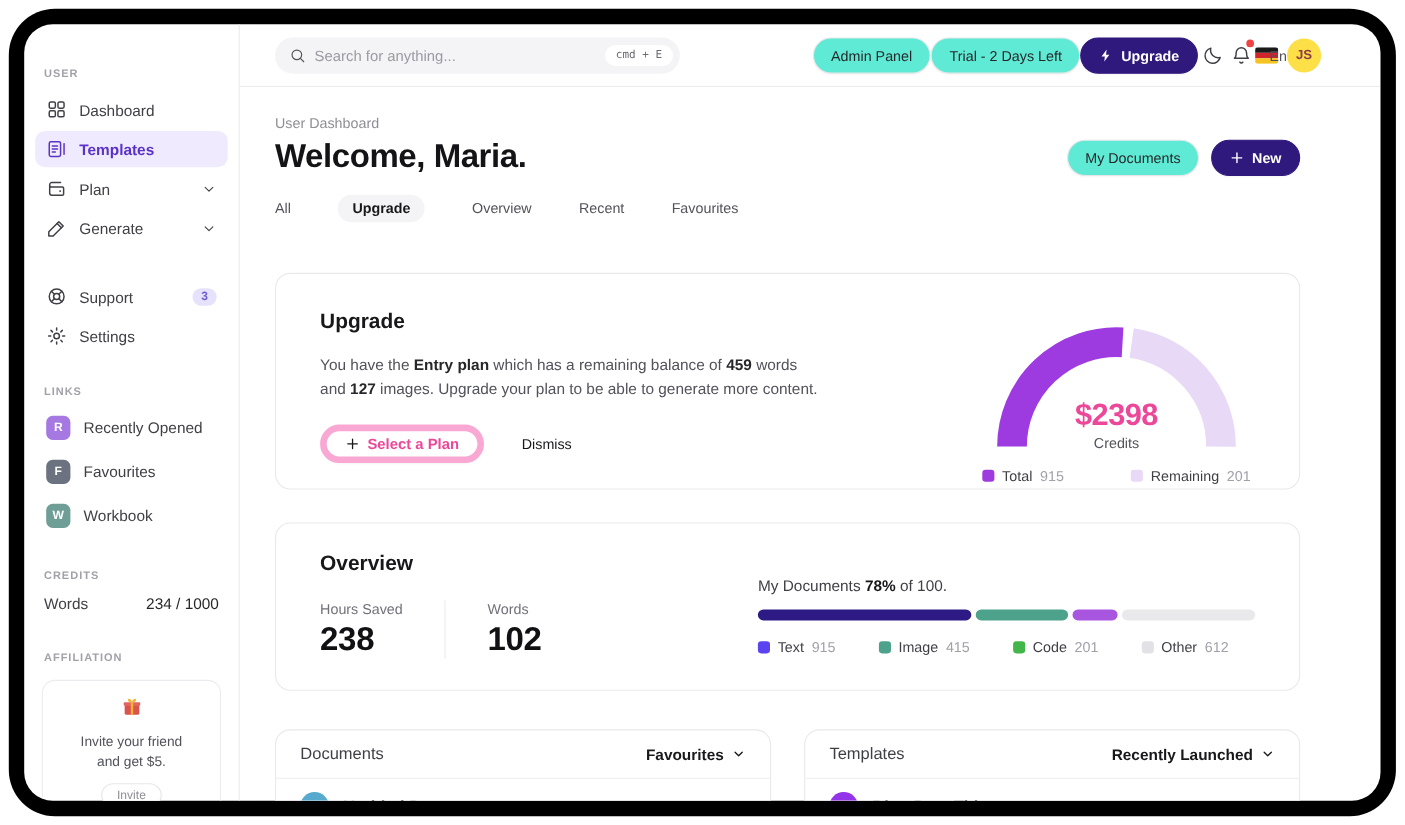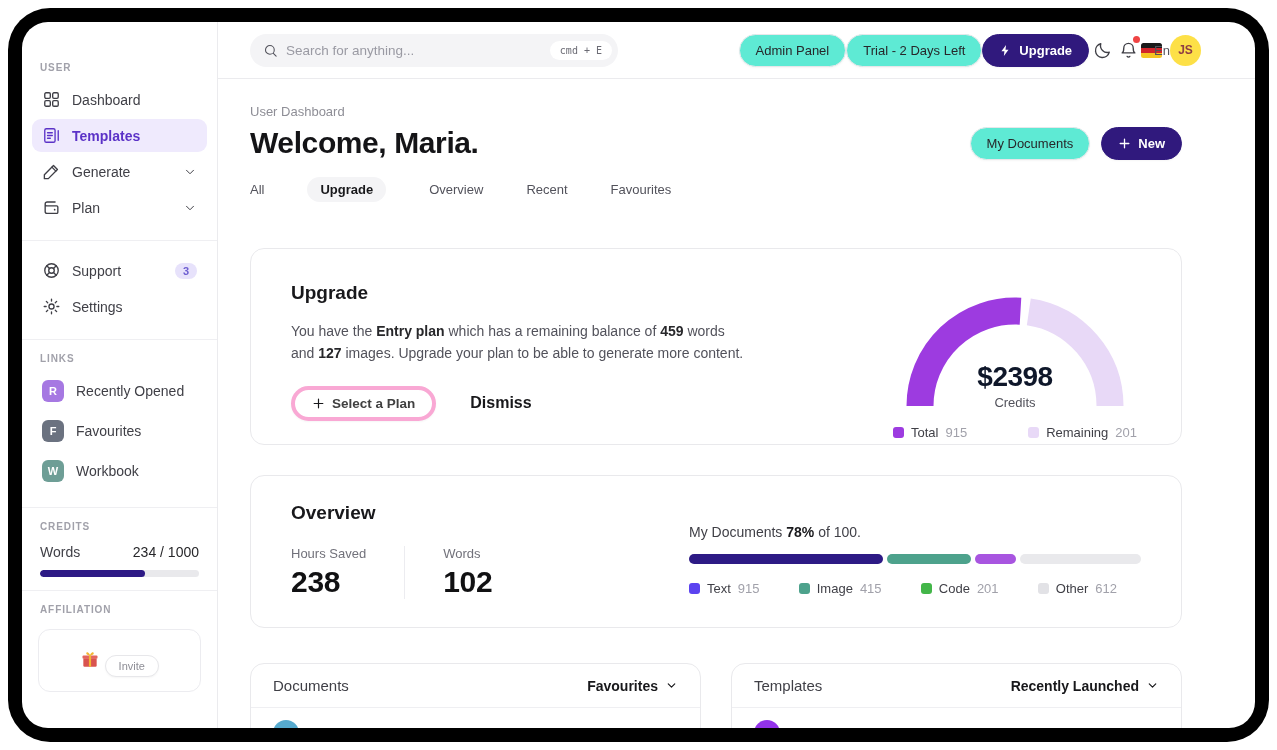--- a/index.html
+++ b/index.html
@@ -54,27 +54,27 @@
   .tabs { display:flex; align-items:center; gap:43px; margin-top:17px; }
   .tab { font-size:13px; color:#52525b; cursor:pointer; padding:5px 0; }
   .tab.active { background:#f4f4f6; border-radius:999px; padding:5px 13px; font-weight:700; color:#18181b; }
 
   .card { border:1px solid #e9e9ec; border-radius:14px; background:#fff; }
   .upgrade-card { margin-top:46px; padding:33px 40px 0; display:flex; justify-content:space-between; height:197px; }
   .card-h2 { font-size:19px; font-weight:700; color:#18181b; }
   .upgrade-body { width:455px; margin-top:17px; font-size:14px; line-height:1.57; color:#52525b; }
   .upgrade-body b { color:#27272a; }
   .upgrade-actions { display:flex; align-items:center; gap:34px; margin-top:21px; }
-  .select-plan { height:35px; display:flex; align-items:center; gap:7px; padding:0 17px; border:4px solid #f9a8d4; border-radius:999px; background:#fff; font-size:13.5px; font-weight:600; color:#404040; cursor:pointer; box-shadow:0 1px 2px rgba(0,0,0,.04); }
-  .dismiss { font-size:16px; font-weight:700; color:#18181b; cursor:pointer; }
+  .select-plan { height:35px; display:flex; align-items:center; gap:7px; padding:0 17px; border:6px solid #f9a8d4; border-radius:999px; background:#fff; font-size:13.5px; font-weight:600; color:#ec4899; cursor:pointer; box-shadow:0 1px 2px rgba(0,0,0,.04); }
+  .dismiss { font-size:13px; font-weight:400; color:#18181b; cursor:pointer; }
 
   .gauge-wrap { width:252px; margin-top:-2px; }
   .gauge-box { position:relative; width:252px; height:130px; }
   .gauge-center { position:absolute; left:0; right:0; bottom:0; text-align:center; }
-  .gauge-value { font-size:28px; font-weight:700; color:#0f172a; letter-spacing:-.5px; }
+  .gauge-value { font-size:28px; font-weight:700; color:#ec4899; letter-spacing:-.5px; }
   .gauge-label { font-size:13px; color:#52525b; margin-top:2px; }
   .gauge-legend { display:flex; justify-content:space-between; padding:0 4px; margin-top:15px; }
   .lg-item { display:flex; align-items:center; gap:7px; font-size:13px; color:#3f3f46; }
   .lg-sq { width:11px; height:11px; border-radius:3px; }
   .lg-val { color:#a1a1aa; }
 
   .overview-card { margin-top:30px; padding:26px 40px 0; height:153px; display:flex; }
   .stats-row { display:flex; margin-top:22px; }
   .stat { padding-right:38px; }
   .stat + .stat { border-left:1px solid #ececf0; padding-left:38px; }
@@ -125,36 +125,36 @@
             <line x1="7" y1="8.5" x2="13" y2="8.5"></line>
             <line x1="7" y1="12" x2="13" y2="12"></line>
             <line x1="7" y1="15.5" x2="10.5" y2="15.5"></line>
             <path d="M20.5 6v12"></path>
           </svg>
       <span>Templates</span>
     </div>
 
     <div class="nav-item">
       <svg class="ic" width="19" height="19" viewBox="0 0 24 24">
-            <path d="M14.5 4.5l5 5L8 21H3v-5L14.5 4.5z"></path>
-            <path d="M12.5 6.5l5 5"></path>
-          </svg>
-      <span>Generate</span>
+            <path d="M4 7.5V17a2.5 2.5 0 0 0 2.5 2.5h12A1.5 1.5 0 0 0 20 18v-6.5a1.5 1.5 0 0 0-1.5-1.5H6A2 2 0 0 1 4 8V7.5A2.5 2.5 0 0 1 6.5 5h10"></path>
+            <circle cx="16" cy="14.8" r="1.1" fill="#3f3f46" stroke="none"></circle>
+          </svg>
+      <span>Plan</span>
       <span class="grow"></span>
       <svg class="ic chev" width="14" height="14" viewBox="0 0 24 24">
             <path d="M6 9l6 6 6-6"></path>
           </svg>
     </div>
 
     <div class="nav-item">
       <svg class="ic" width="19" height="19" viewBox="0 0 24 24">
-            <path d="M4 7.5V17a2.5 2.5 0 0 0 2.5 2.5h12A1.5 1.5 0 0 0 20 18v-6.5a1.5 1.5 0 0 0-1.5-1.5H6A2 2 0 0 1 4 8V7.5A2.5 2.5 0 0 1 6.5 5h10"></path>
-            <circle cx="16" cy="14.8" r="1.1" fill="#3f3f46" stroke="none"></circle>
-          </svg>
-      <span>Plan</span>
+            <path d="M14.5 4.5l5 5L8 21H3v-5L14.5 4.5z"></path>
+            <path d="M12.5 6.5l5 5"></path>
+          </svg>
+      <span>Generate</span>
       <span class="grow"></span>
       <svg class="ic chev" width="14" height="14" viewBox="0 0 24 24">
             <path d="M6 9l6 6 6-6"></path>
           </svg>
     </div>
 
     <div class="side-divider"></div>
 
     <div class="nav-item">
       <svg class="ic" width="19" height="19" viewBox="0 0 24 24">
@@ -206,20 +206,24 @@
     <div class="side-divider"></div>
 
     <div class="side-label">AFFILIATION</div>
     <div class="aff-card">
       <svg width="20" height="20" viewBox="0 0 24 24">
             <rect x="4" y="10" width="16" height="10" rx="1.5" fill="#d9534f"></rect>
             <rect x="3" y="6.5" width="18" height="4" rx="1.2" fill="#e3655f"></rect>
             <rect x="10.7" y="6.5" width="2.6" height="13.5" fill="#f2b632"></rect>
             <path d="M12 6.5C9.5 6.5 7.5 5.5 7.5 4.2 7.5 3 8.6 2.5 9.6 3c1 .5 2.4 2 2.4 3.5zM12 6.5c2.5 0 4.5-1 4.5-2.3 0-1.2-1.1-1.7-2.1-1.2-1 .5-2.4 2-2.4 3.5z" fill="#f2b632"></path>
           </svg>
+      <div class="aff-text">
+        <div>Invite your friend</div>
+        <div>and get $5.</div>
+      </div>
       <span class="invite-btn">Invite</span>
     </div>
   </aside>
 
   <div class="main">
 
     <div class="topbar">
       <div class="search">
         <svg class="ic" width="15" height="15" viewBox="0 0 24 24" style="stroke:#52525b">
               <circle cx="11" cy="11" r="7"></circle>

